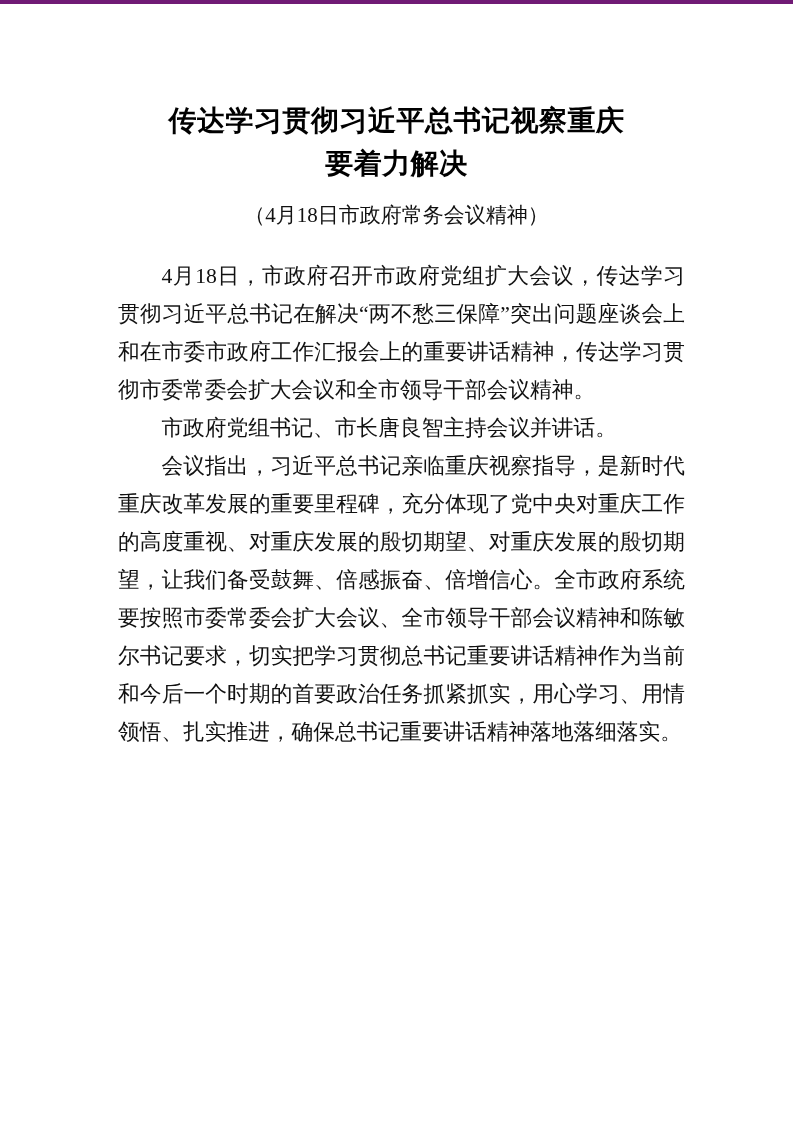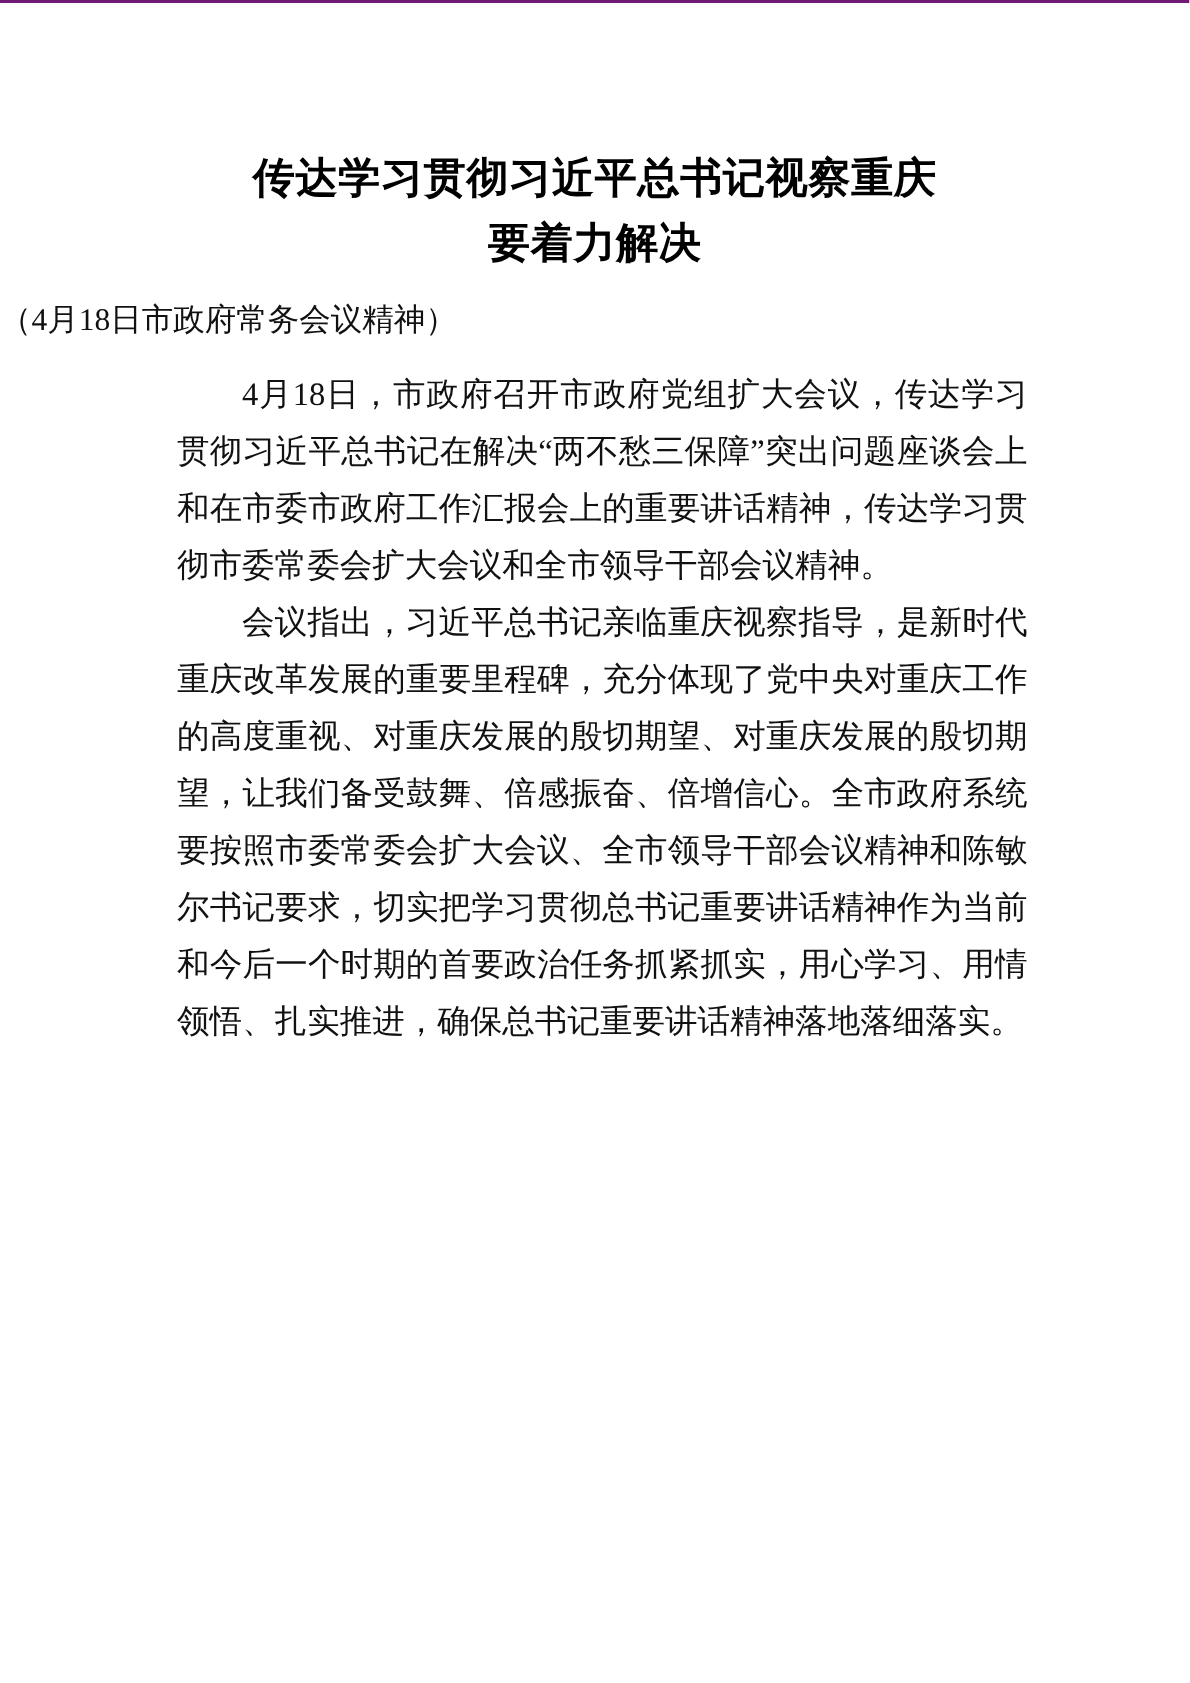--- a/index.html
+++ b/index.html
@@ -10,46 +10,46 @@
   * { margin: 0; padding: 0; box-sizing: border-box; }
   html, body {
     background: var(--page-bg);
   }
   .page {
     position: relative;
     width: 793px;
     height: 1122px;
     margin: 0 auto;
     background: var(--page-bg);
-    border-top: 2px solid #701a75;
+    border-top: 4px solid #701a75;
     overflow: hidden;
     font-family: "Liberation Serif", "DejaVu Serif", serif;
     color: var(--text-color);
   }
   .doc-title {
     padding-top: 95px;
     text-align: center;
     font-family: "Liberation Sans", "DejaVu Sans", sans-serif;
     font-weight: 700;
     font-size: 28px;
     line-height: 43px;
     color: var(--title-color);
     letter-spacing: 0.5px;
   }
   .doc-subtitle {
     margin-top: 15px;
-    text-align: left;
+    text-align: center;
     font-size: 21px;
     line-height: 30px;
     color: var(--text-color);
   }
   .doc-body {
     width: 567px;
     margin-left: 118px;
-    margin-top: 16px;
+    margin-top: 27px;
     font-size: 21.7px;
     line-height: 38px;
     text-align: justify;
     color: var(--text-color);
   }
   .doc-body p {
     text-indent: 2em;
     margin: 0;
   }
 </style>
@@ -60,16 +60,17 @@
 
   <div class="doc-title">
     <div>传达学习贯彻习近平总书记视察重庆</div>
     <div>要着力解决</div>
   </div>
 
   <div class="doc-subtitle">（4月18日市政府常务会议精神）</div>
 
   <div class="doc-body">
     <p>4月18日，市政府召开市政府党组扩大会议，传达学习贯彻习近平总书记在解决“两不愁三保障”突出问题座谈会上和在市委市政府工作汇报会上的重要讲话精神，传达学习贯彻市委常委会扩大会议和全市领导干部会议精神。</p>
+    <p>市政府党组书记、市长唐良智主持会议并讲话。</p>
     <p>会议指出，习近平总书记亲临重庆视察指导，是新时代重庆改革发展的重要里程碑，充分体现了党中央对重庆工作的高度重视、对重庆发展的殷切期望、对重庆发展的殷切期望，让我们备受鼓舞、倍感振奋、倍增信心。全市政府系统要按照市委常委会扩大会议、全市领导干部会议精神和陈敏尔书记要求，切实把学习贯彻总书记重要讲话精神作为当前和今后一个时期的首要政治任务抓紧抓实，用心学习、用情领悟、扎实推进，确保总书记重要讲话精神落地落细落实。</p>
   </div>
 
 </div>
 
 </body></html>

